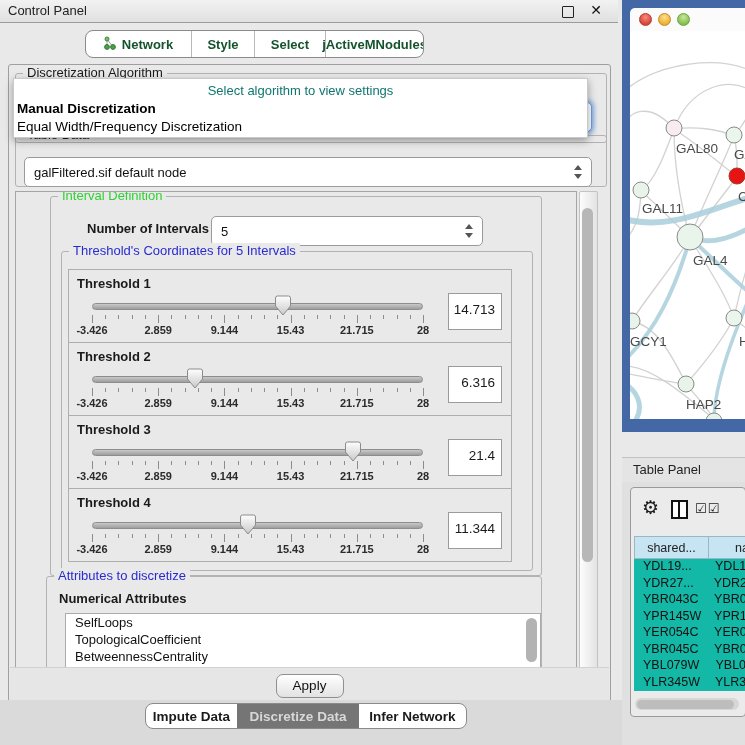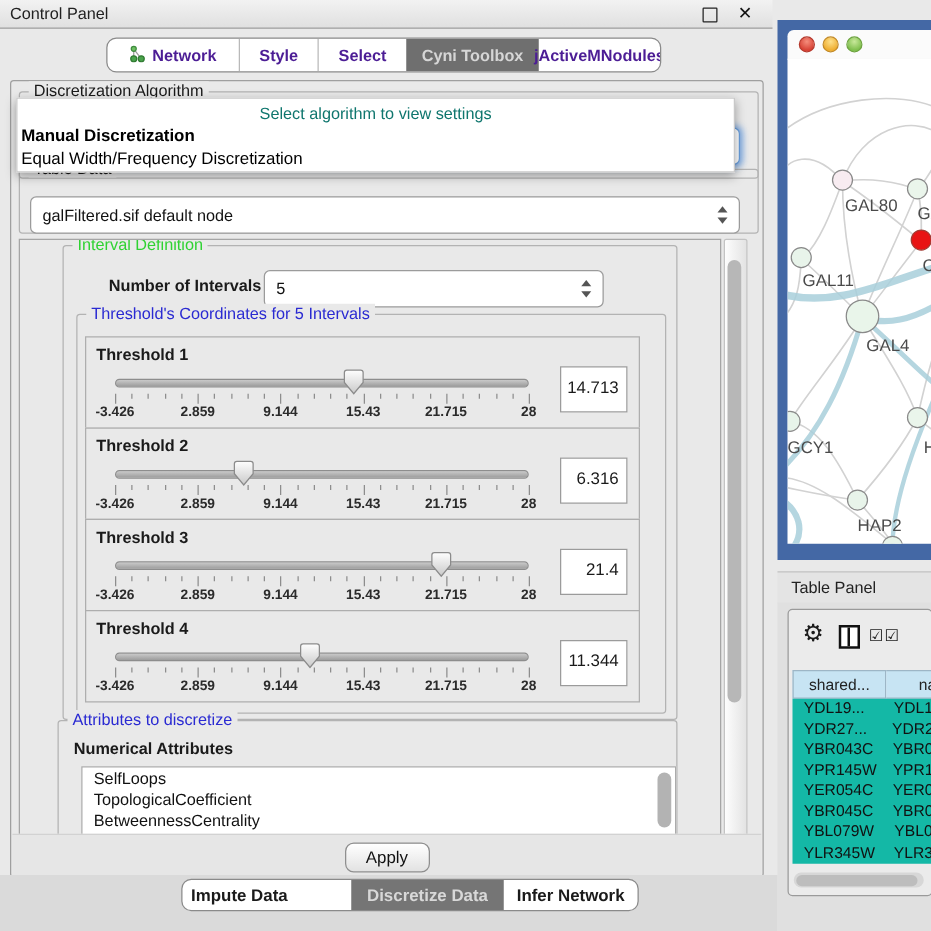--- a/index.html
+++ b/index.html
@@ -11,21 +11,21 @@
   .titlebar{position:absolute;left:0;top:0;width:618px;height:22px;
     background:linear-gradient(#f2f2f2,#e0e0e0);border-bottom:1px solid #9c9c9c;}
   .titlebar .title{position:absolute;left:8px;top:3px;font-size:13px;color:#222;}
   .float-box{position:absolute;right:44px;top:6px;width:10px;height:10px;border:1.5px solid #222;border-radius:1px;}
   .close-x{position:absolute;right:16px;top:2px;font-size:14px;font-weight:bold;color:#111;}
 
   
   .toptabs{position:absolute;left:85px;top:30px;height:26px;display:flex;
     background:#fff;border:1px solid #8a8a8a;border-radius:8px;overflow:hidden;}
   .toptab{display:flex;align-items:center;justify-content:center;font-size:13px;font-weight:bold;
-    color:#4c1d95;border-left:1px solid #b9b9b9;gap:5px;}
+    color:#14532d;border-left:1px solid #b9b9b9;gap:5px;}
   .toptab:first-child{border-left:none;}
   .toptab.selected{background:#6f6f6f;color:#d6d6d6;border-left:none;}
   .toptab.selected + .toptab{border-left:none;}
 
   
   .outerpanel{position:absolute;left:8px;top:64px;width:601px;height:636px;
     background:#e9e9e9;border:1px solid #9f9f9f;border-radius:3px;}
 
   .groupbox{position:absolute;border:1px solid #b3b3b3;border-radius:3px;}
   .grouplabel{position:absolute;top:-9px;left:7px;background:#e9e9e9;padding:0 4px;font-size:13px;white-space:nowrap;}
@@ -98,21 +98,21 @@
   
   .bottabs{position:absolute;left:145px;top:703px;height:24px;display:flex;
     background:#fff;border:1px solid #8a8a8a;border-radius:8px;overflow:hidden;z-index:5;}
   .bottab{display:flex;align-items:center;justify-content:center;font-size:13.5px;font-weight:bold;color:#1a1a1a;border-left:1px solid #b9b9b9;}
   .bottab:first-child{border-left:none;}
   .bottab.selected{background:#757575;color:#d8d8d8;border-left:none;}
   .bottab.selected + .bottab{border-left:none;}
   .bottomstrip{position:absolute;left:0;top:700px;width:622px;height:45px;background:#dadada;}
 
   
-  .netwindow{position:absolute;left:622px;top:16px;width:123px;height:432px;background:#4468a5;}
+  .netwindow{position:absolute;left:622px;top:0;width:123px;height:432px;background:#4468a5;}
   .net-titlebar{position:absolute;left:8px;top:8px;width:115px;height:23px;background:#fbfbfb;
     border-bottom:1px solid #cccccc;border-top-left-radius:5px;}
   .light{position:absolute;top:5px;width:13px;height:13px;border-radius:50%;}
   .light.red{left:9px;background:radial-gradient(circle at 50% 30%,#f58d7c,#d84437 70%);border:1px solid #b5392d;box-sizing:border-box;}
   .light.yellow{left:28px;background:radial-gradient(circle at 50% 30%,#fde08a,#efaf33 70%);border:1px solid #c28a28;box-sizing:border-box;}
   .light.green{left:47px;background:radial-gradient(circle at 50% 30%,#c8e89a,#81c04f 70%);border:1px solid #6da33f;box-sizing:border-box;}
   .net-canvas{position:absolute;left:8px;top:31px;width:115px;height:388px;background:#fff;overflow:hidden;}
 
   
   .tp-bar{position:absolute;left:622px;top:457px;width:123px;height:25px;background:#e4e4e4;border-top:1px solid #c2c2c2;}
@@ -160,23 +160,20 @@
             <circle cx="3" cy="11" r="2.4" fill="#49a24b" stroke="#2f7a31"></circle>
             <circle cx="9" cy="11" r="2.4" fill="#49a24b" stroke="#2f7a31"></circle>
           </svg></span>
         <span>Network</span>
       </div>
       <div class="toptab" style="width: 62px;">
         <span>Style</span>
       </div>
       <div class="toptab" style="width: 70px;">
         <span>Select</span>
-      </div>
-      <div class="toptab selected" style="width: 106px;">
-        <span>Cyni Toolbox</span>
       </div>
       <div class="toptab" style="width: 97px;">
         <span>jActiveMNodules</span>
       </div>
     </div>
 
   <div class="outerpanel">
 
     <div class="groupbox algo-group">
       <span class="grouplabel">Discretization Algorithm</span>
@@ -407,21 +404,21 @@
     <div class="hint">Select algorithm to view settings</div>
     <div id="popup-options">
         <div class="opt bold">Manual Discretization</div>
         <div class="opt">Equal Width/Frequency Discretization</div>
       </div>
   </div>
 
   <div class="bottomstrip"></div>
   <div class="bottabs" id="bottabs">
       <div class="bottab" style="width: 91px;">Impute Data</div>
-      <div class="bottab selected" style="width: 122px; margin-left: 44px;">Discretize Data</div>
+      <div class="bottab selected" style="width: 122px;">Discretize Data</div>
       <div class="bottab" style="width: 107px;">Infer Network</div>
     </div>
 
   <div class="netwindow">
     <div class="net-titlebar">
       <span class="light red"></span>
       <span class="light yellow"></span>
       <span class="light green"></span>
     </div>
     <div class="net-canvas">

